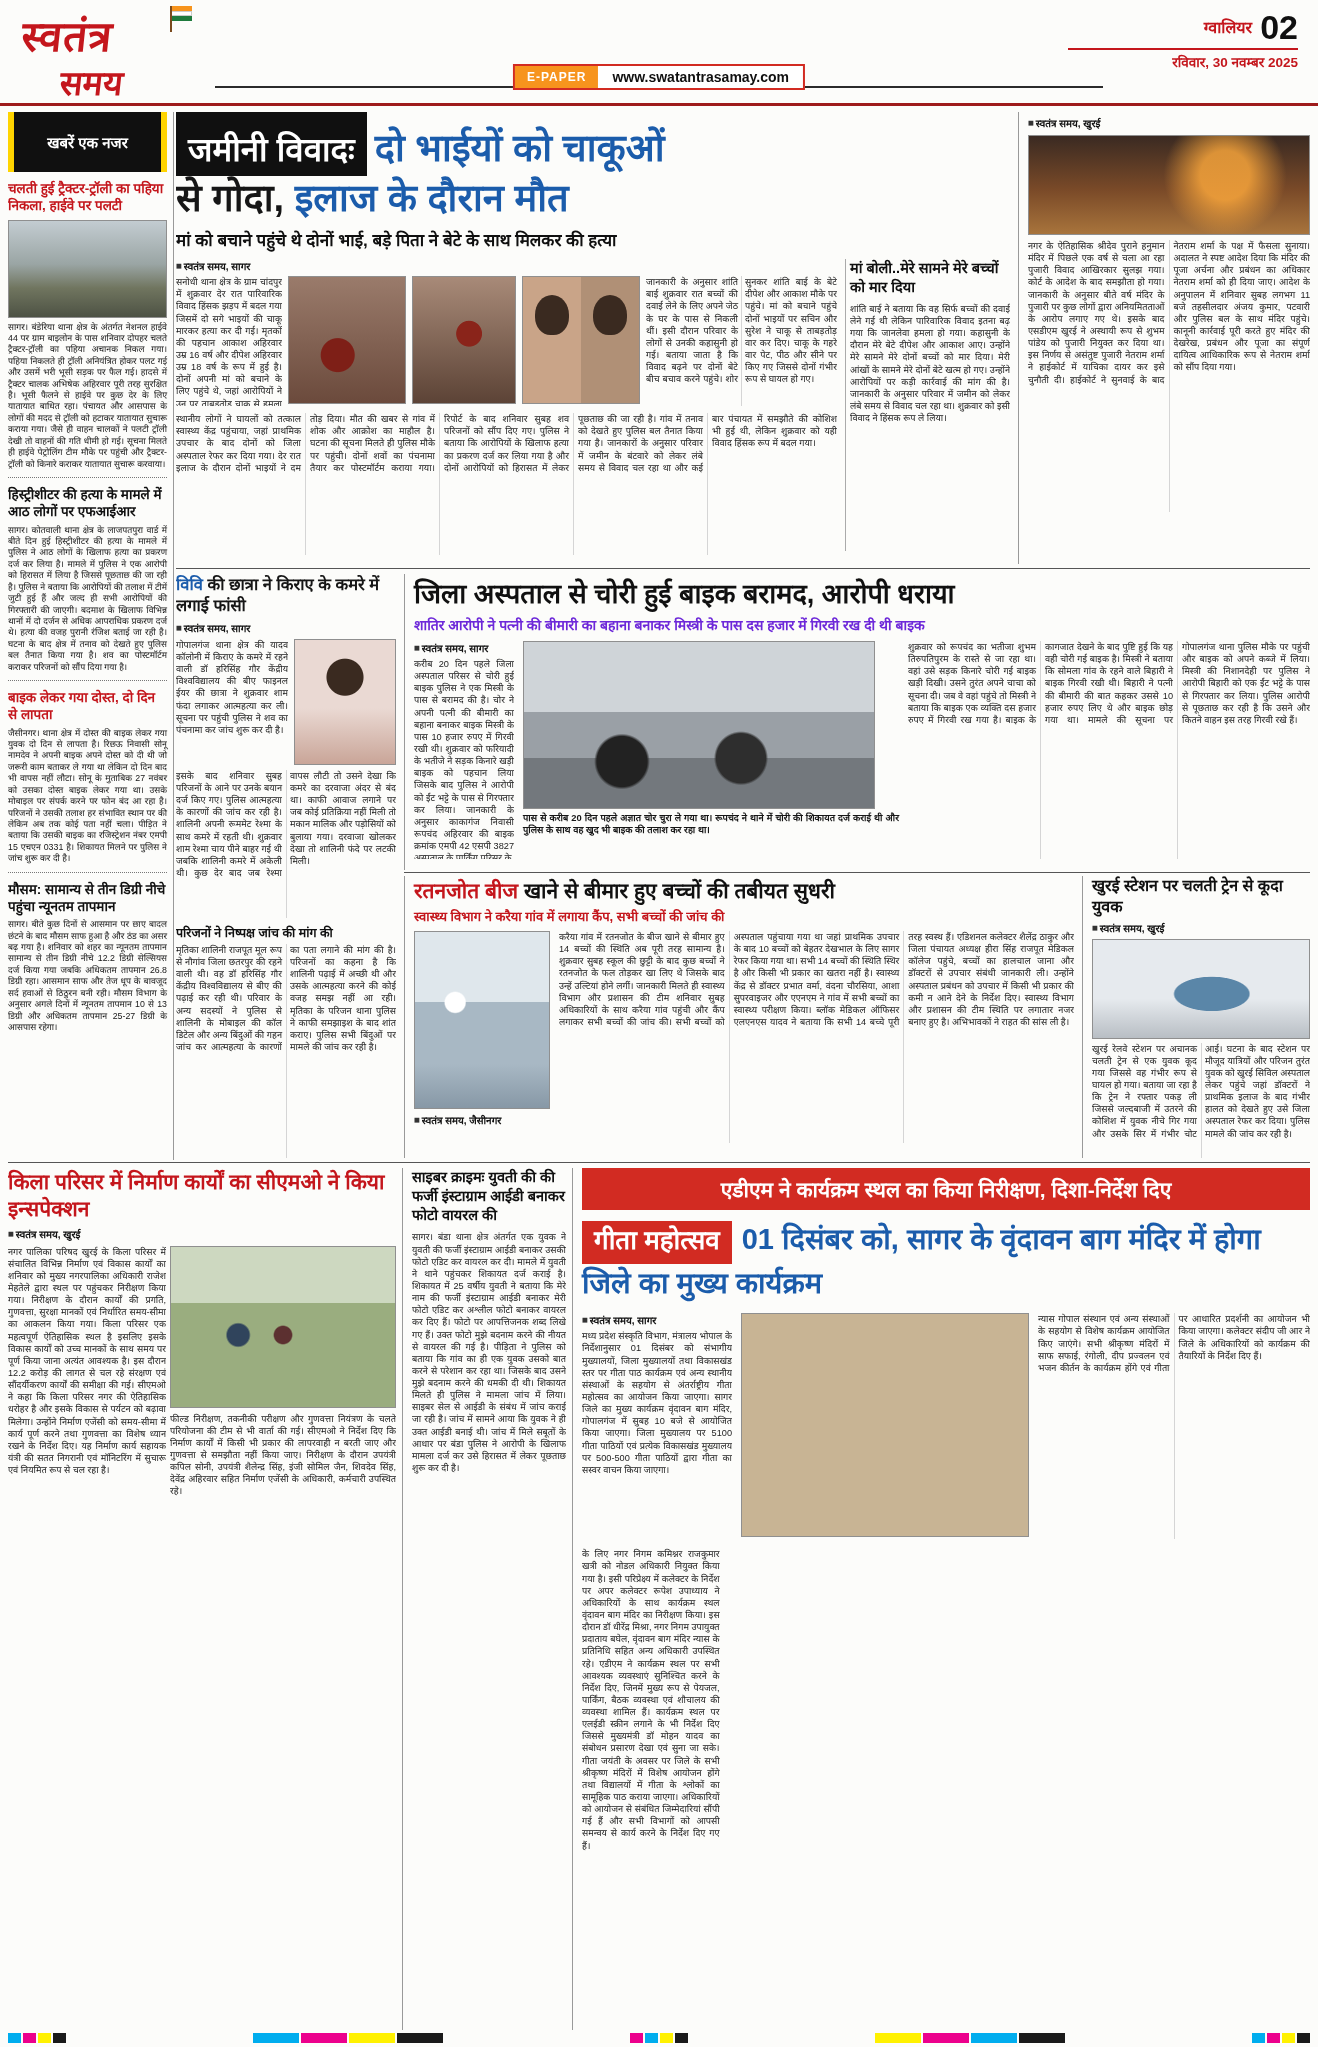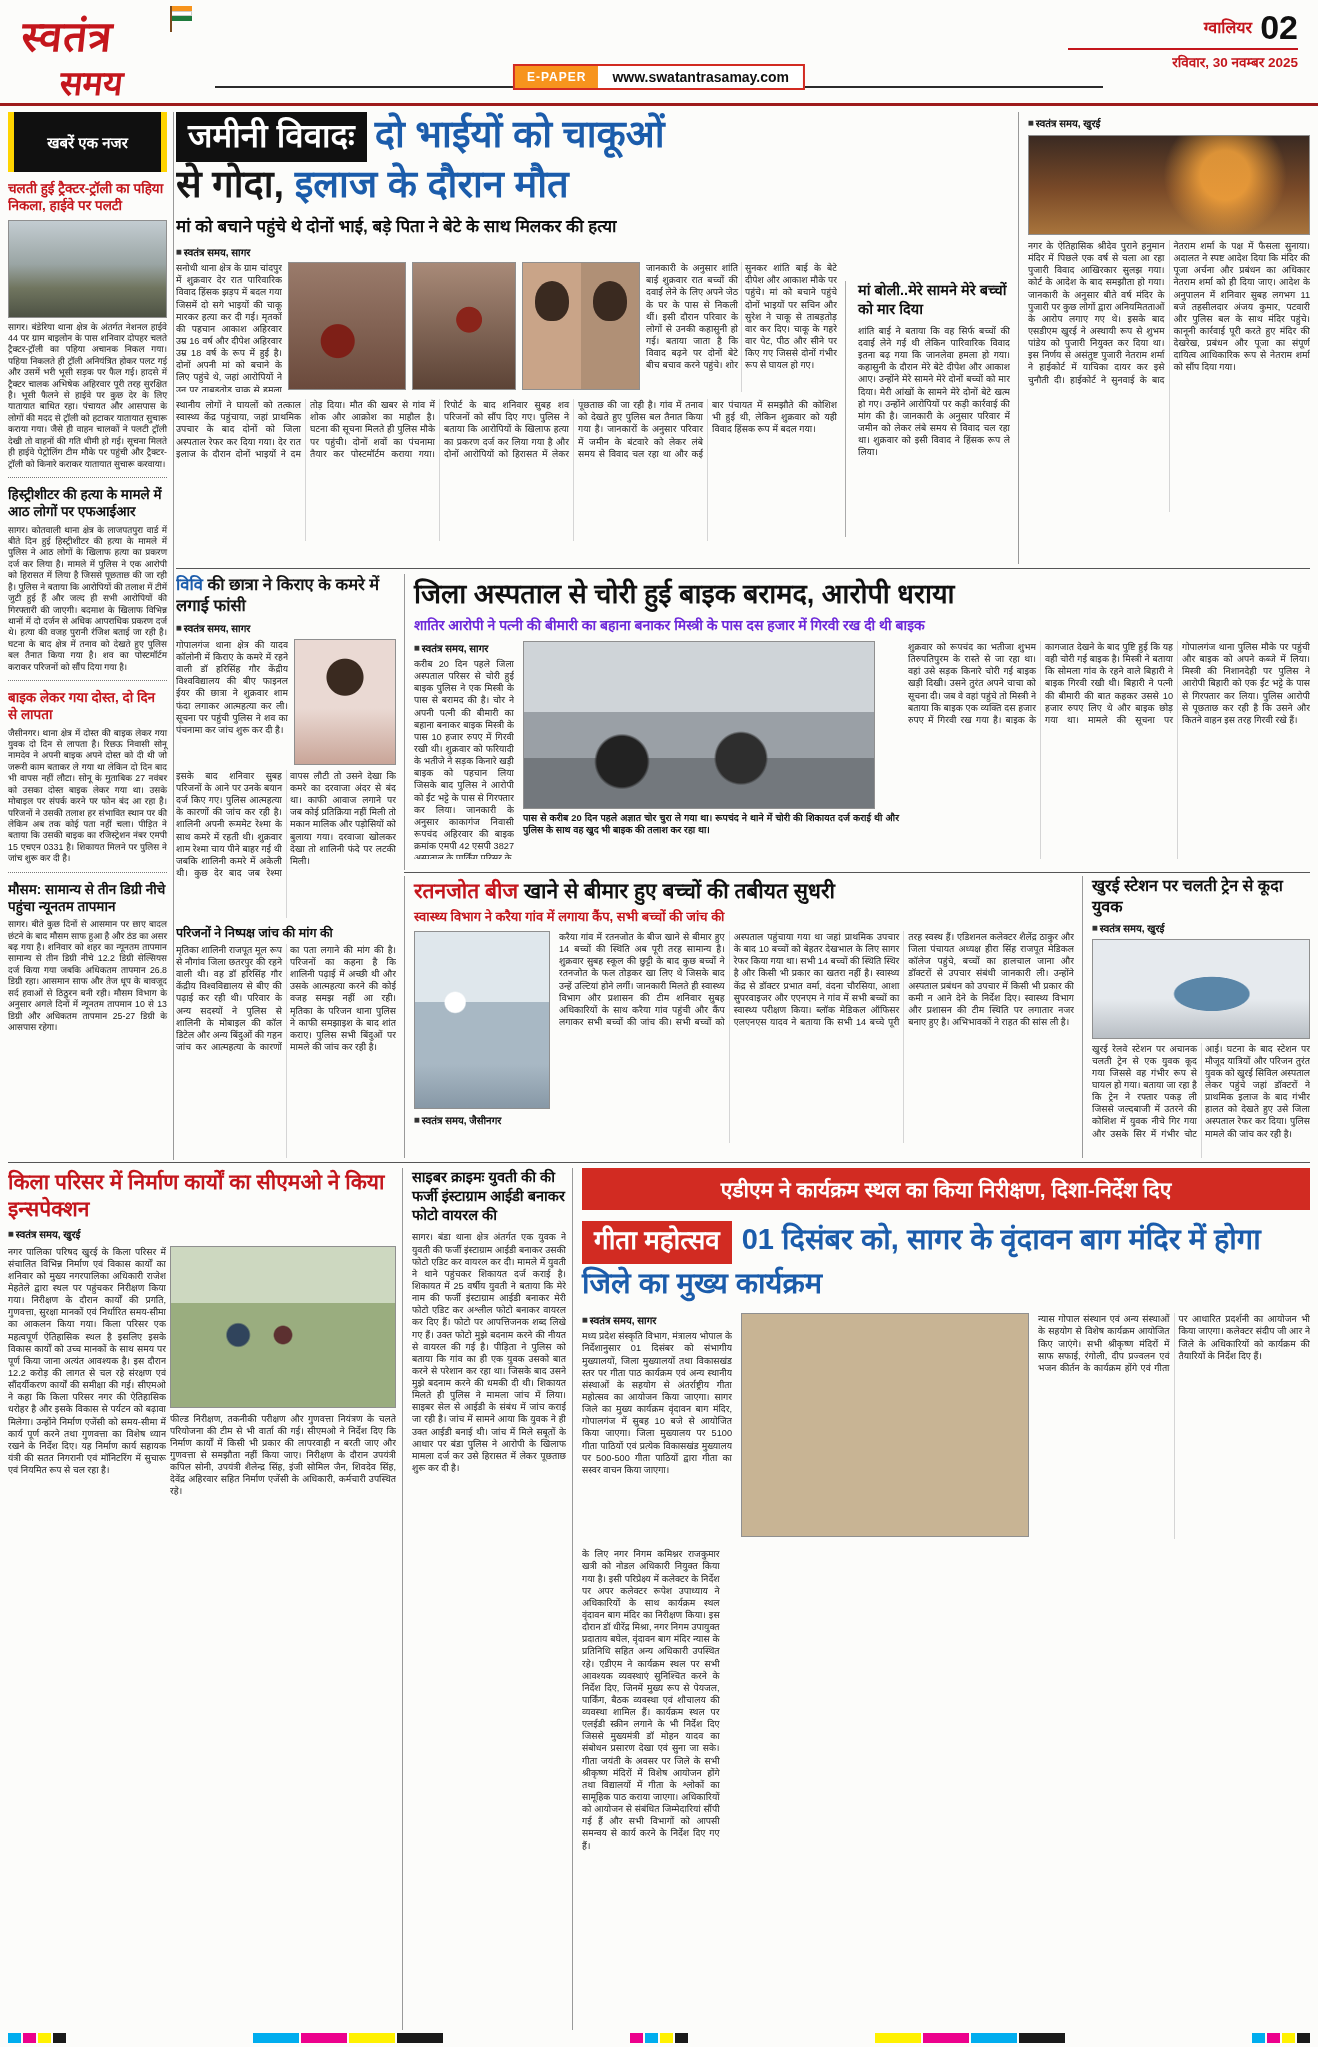--- a/index.html
+++ b/index.html
@@ -41,35 +41,35 @@
   .rail-hl { font-size:13.5px; font-weight:bold; line-height:1.28; }
   .rail-hl.red { color:var(--red,#c4161c); }
   .rail-hl.black { color:#101010; }
   .rail-body { font-size:8.8px; line-height:1.3; text-align:justify; margin-top:4px; }
   .ph-tractor { height:98px; margin:5px 0 2px; background:linear-gradient(180deg,#c3ccd1 0%,#9aa5a4 45%,#70755f 70%,#4d5244 100%); }
 
   
   .main-story { position:absolute; left:176px; top:112px; width:834px; height:452px; overflow:hidden; }
   .ms-head { width:665px; }
   .ms-line { font-size:38px; font-weight:bold; line-height:1.2; }
-  .kicker { display:inline-block; background:#101010; color:#fff; font-size:33px; padding:4px 12px 6px; margin-right:8px; }
+  .kicker { display:inline-block; background:#101010; color:#fff; font-size:33px; padding:18px 12px 6px; margin-right:8px; }
   .blue { color:var(--blue,#1b5cab); }
   .ms-sub { font-size:17px; font-weight:bold; margin-top:7px; color:#101010; }
   .ms-content { display:flex; gap:8px; margin-top:8px; height:292px; }
   .ms-left { flex:1; min-width:0; }
   .ms-toprow { display:flex; gap:6px; height:130px; margin-top:3px; }
   .ms-intro { width:106px; overflow:hidden; }
   .ph-crime1 { width:118px; height:128px; background:radial-gradient(circle at 42% 62%, #7e1f17 0 16%, rgba(0,0,0,0) 17%), linear-gradient(180deg,#9a7b6b,#6b4a3c); }
   .ph-crime2 { width:104px; height:128px; background:radial-gradient(circle at 55% 45%, #8a241a 0 14%, rgba(0,0,0,0) 15%), linear-gradient(180deg,#a88a78,#5c4336); }
   .ph-portraits { width:118px; height:128px; background:linear-gradient(90deg,#c9a488 0 50%,#b09076 50% 100%), linear-gradient(180deg,#ddd,#999); position:relative; }
   .ph-portraits::before, .ph-portraits::after { content:""; position:absolute; top:18px; width:34px; height:40px; border-radius:50% 50% 45% 45%; background:#3a2a20; }
   .ph-portraits::before { left:12px; } .ph-portraits::after { right:12px; }
   .ms-mid { flex:1; min-width:0; column-count:2; column-gap:7px; column-rule:1px solid #d5d5d5; overflow:hidden; }
   .ms-bottom { margin-top:7px; height:142px; column-count:5; column-gap:9px; column-rule:1px solid #d5d5d5; overflow:hidden; }
-  .ms-maa { width:165px; border-left:1px solid #aaa; padding-left:12px; overflow:hidden;margin-top:36px; }
+  .ms-maa { width:165px; border-left:1px solid #aaa; padding-left:4px; overflow:hidden; }
   .maa-head { font-size:14.5px; font-weight:bold; line-height:1.3; color:#101010; }
   .maa-text { margin-top:6px; }
 
   
   .temple-story { position:absolute; left:1018px; top:112px; width:292px; height:452px; border-left:1px solid #999; padding-left:9px; overflow:hidden; }
   .temple-hl { font-size:17.5px; font-weight:bold; line-height:1.3; color:#101010; }
   .ph-temple { height:100px; margin:5px 0; background:radial-gradient(circle at 70% 40%, rgba(255,170,60,.8) 0 12%, rgba(0,0,0,0) 30%), linear-gradient(180deg,#3a2a22 0%,#7a4a28 55%,#a8743c 100%); }
   .temple-body { height:272px; column-count:2; column-gap:9px; column-rule:1px solid #d5d5d5; overflow:hidden; margin-top:4px; }
 
   

